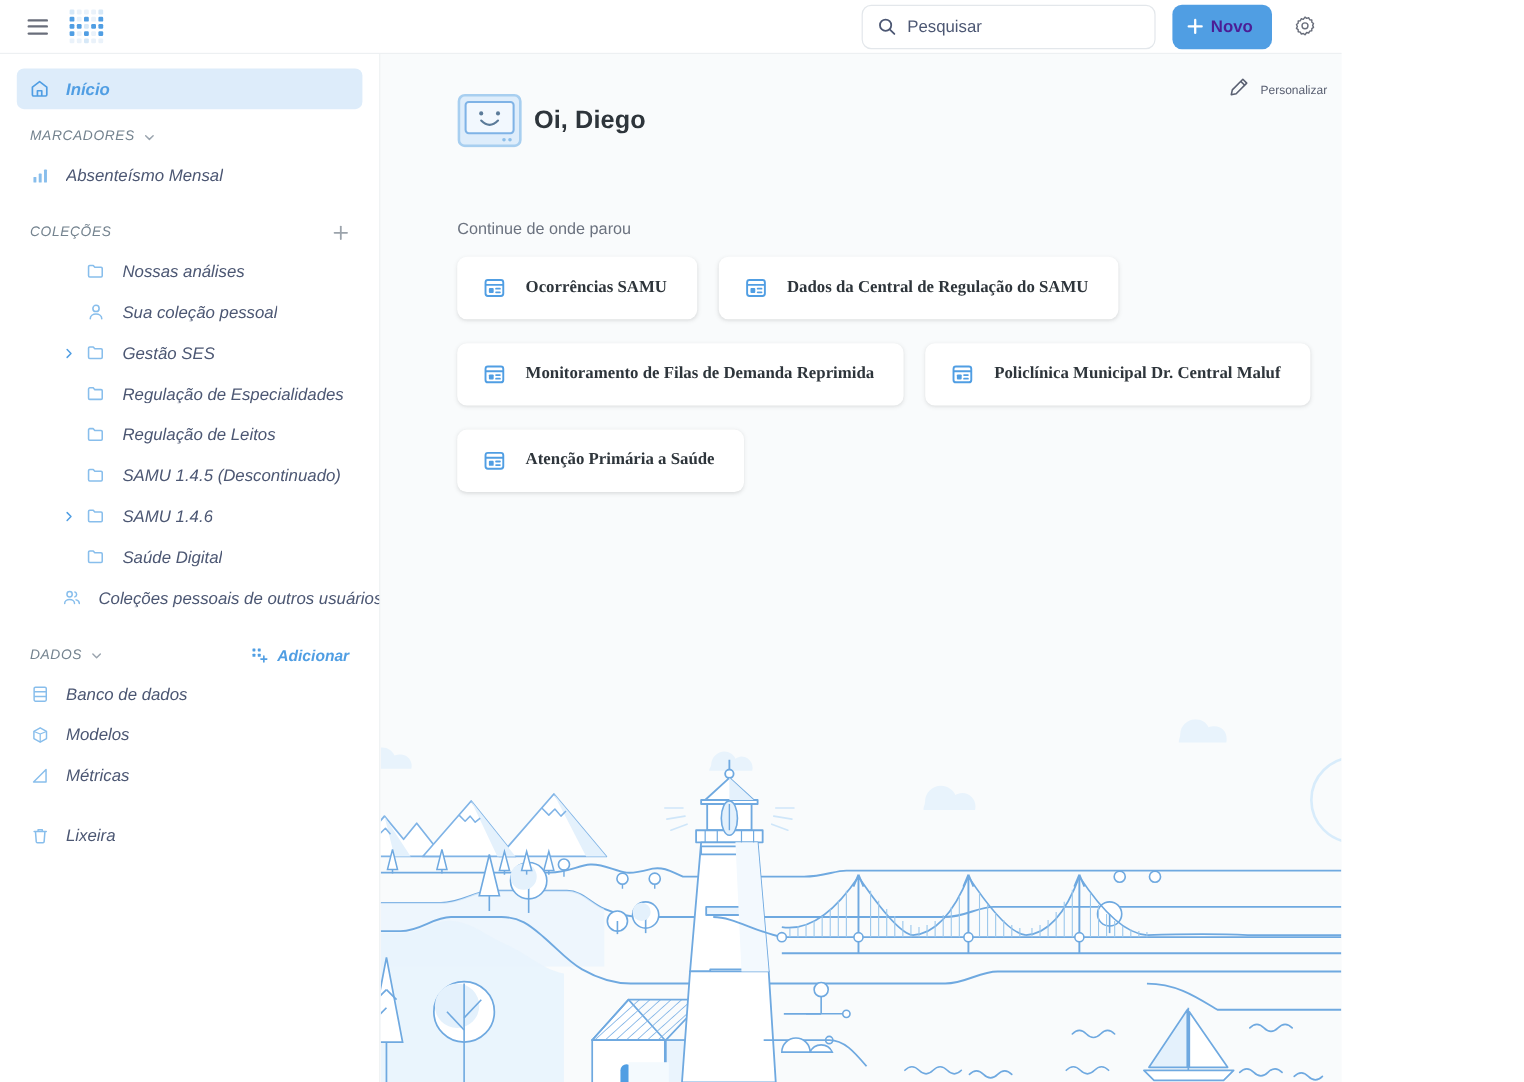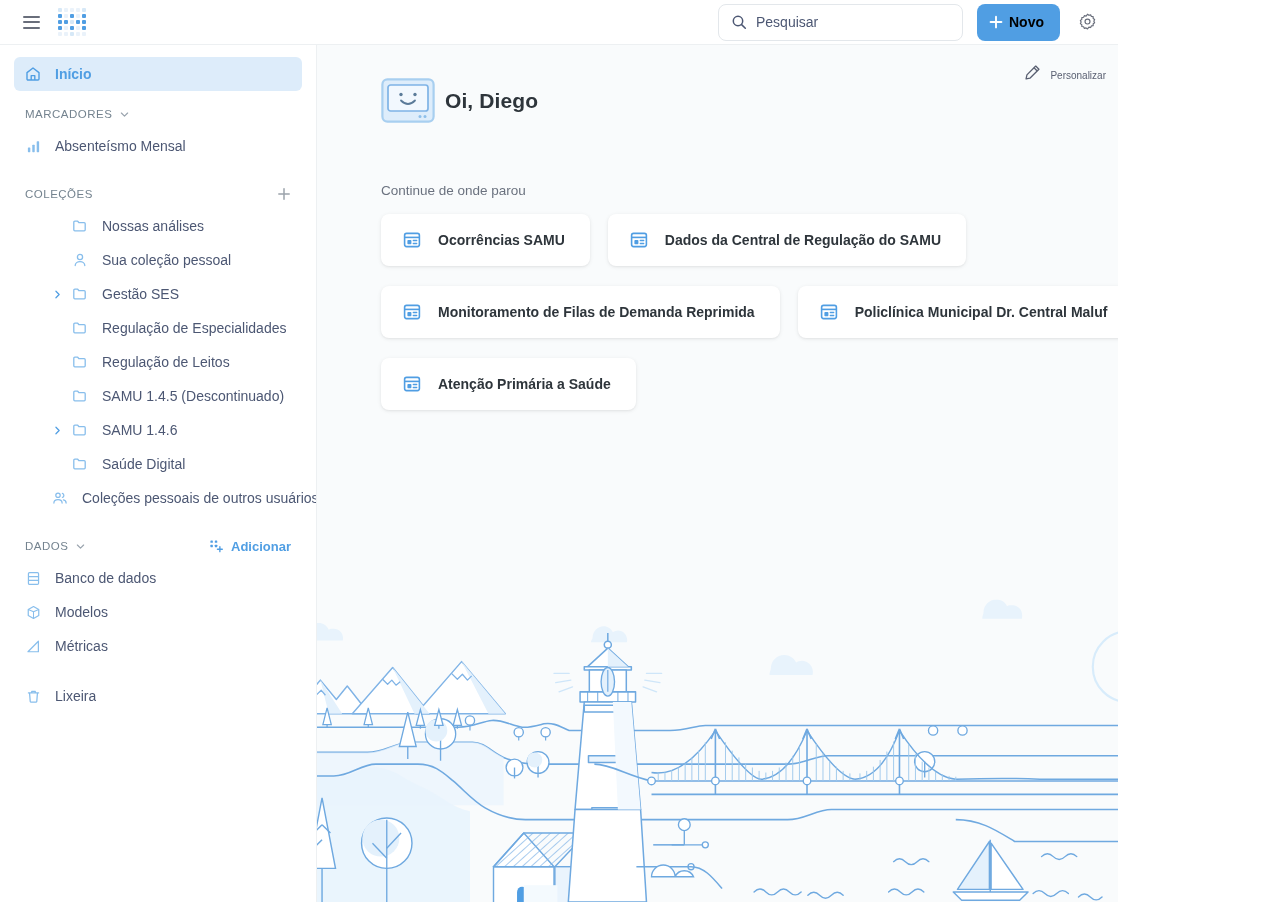--- a/index.html
+++ b/index.html
@@ -29,39 +29,39 @@
 
   .hdr-right { margin-left: auto; display: flex; align-items: center; gap: 14px; padding-right: 18px; }
   .search-box {
     width: 245px; height: 37px;
     border: 1px solid #E3E7EB; border-radius: 8px;
     display: flex; align-items: center; gap: 9px;
     padding: 0 12px; background: #fff; cursor: text;
   }
   .search-box .ph { color: #4C5773; font-size: 14px; }
   .btn-new {
-    background: #509EE3; color: #000000;
+    background: #509EE3; color: #4c1d95;
     height: 37px; border-radius: 8px; border: none;
     display: flex; align-items: center; gap: 6px;
     padding: 0 16px 0 12px; font-size: 14px; font-weight: 700;
     cursor: pointer; font-family: inherit;
   }
   .gear-btn { width: 26px; height: 26px; display: flex; align-items: center; justify-content: center; cursor: pointer; }
 
   
   .body { flex: 1; display: flex; min-height: 0; position: relative; }
 
   
   .sidebar {
     width: 317px; min-width: 317px;
     background: #ffffff;
     border-right: 1px solid #EDF0F2;
     padding-top: 12px;
     overflow: hidden;
-    position: relative; z-index: 20;
+    position: relative; z-index: 20; font-style: italic;
   }
   .nav-item {
     height: 34px; margin: 0 14px;
     display: flex; align-items: center; gap: 14px;
     padding: 0 11px; border-radius: 6px;
     font-size: 14px; color: #4C5773; cursor: pointer;
     white-space: nowrap;
   }
   .nav-item.active { background: #DDECFA; color: #509EE3; font-weight: 700; }
   .nav-item .ico { width: 16px; height: 16px; display: flex; align-items: center; justify-content: center; flex: 0 0 16px; color: #88BEEC; }
@@ -101,21 +101,21 @@
     position: absolute; top: 19px; right: 12px;
     display: flex; align-items: flex-end; gap: 9px;
     font-size: 10px; color: #5A6072; cursor: pointer; z-index: 10;
   }
 
   .greeting { display: flex; align-items: center; gap: 10px; padding-top: 33px; }
   .greeting h1 { font-size: 21px; font-weight: 700; color: #2E353B; letter-spacing: 0.1px; }
 
   .sub-title { margin-top: 60px; font-size: 13.5px; color: #6B727F; }
 
-  .cards { margin-top: 16px; }
+  .cards { margin-top: 16px; font-family: Liberation Serif, serif; }
   .card-row { display: flex; gap: 18px; margin-bottom: 20px; }
   .card {
     background: #fff; border-radius: 8px;
     height: 52px; display: inline-flex; align-items: center;
     gap: 17px; padding: 0 25px 0 22px;
     box-shadow: 0 1px 4px rgba(0,0,0,0.08), 0 1px 2px rgba(0,0,0,0.04);
     cursor: pointer;
     font-size: 14px; color: #2E353B; font-weight: 700;
     white-space: nowrap;
   }

